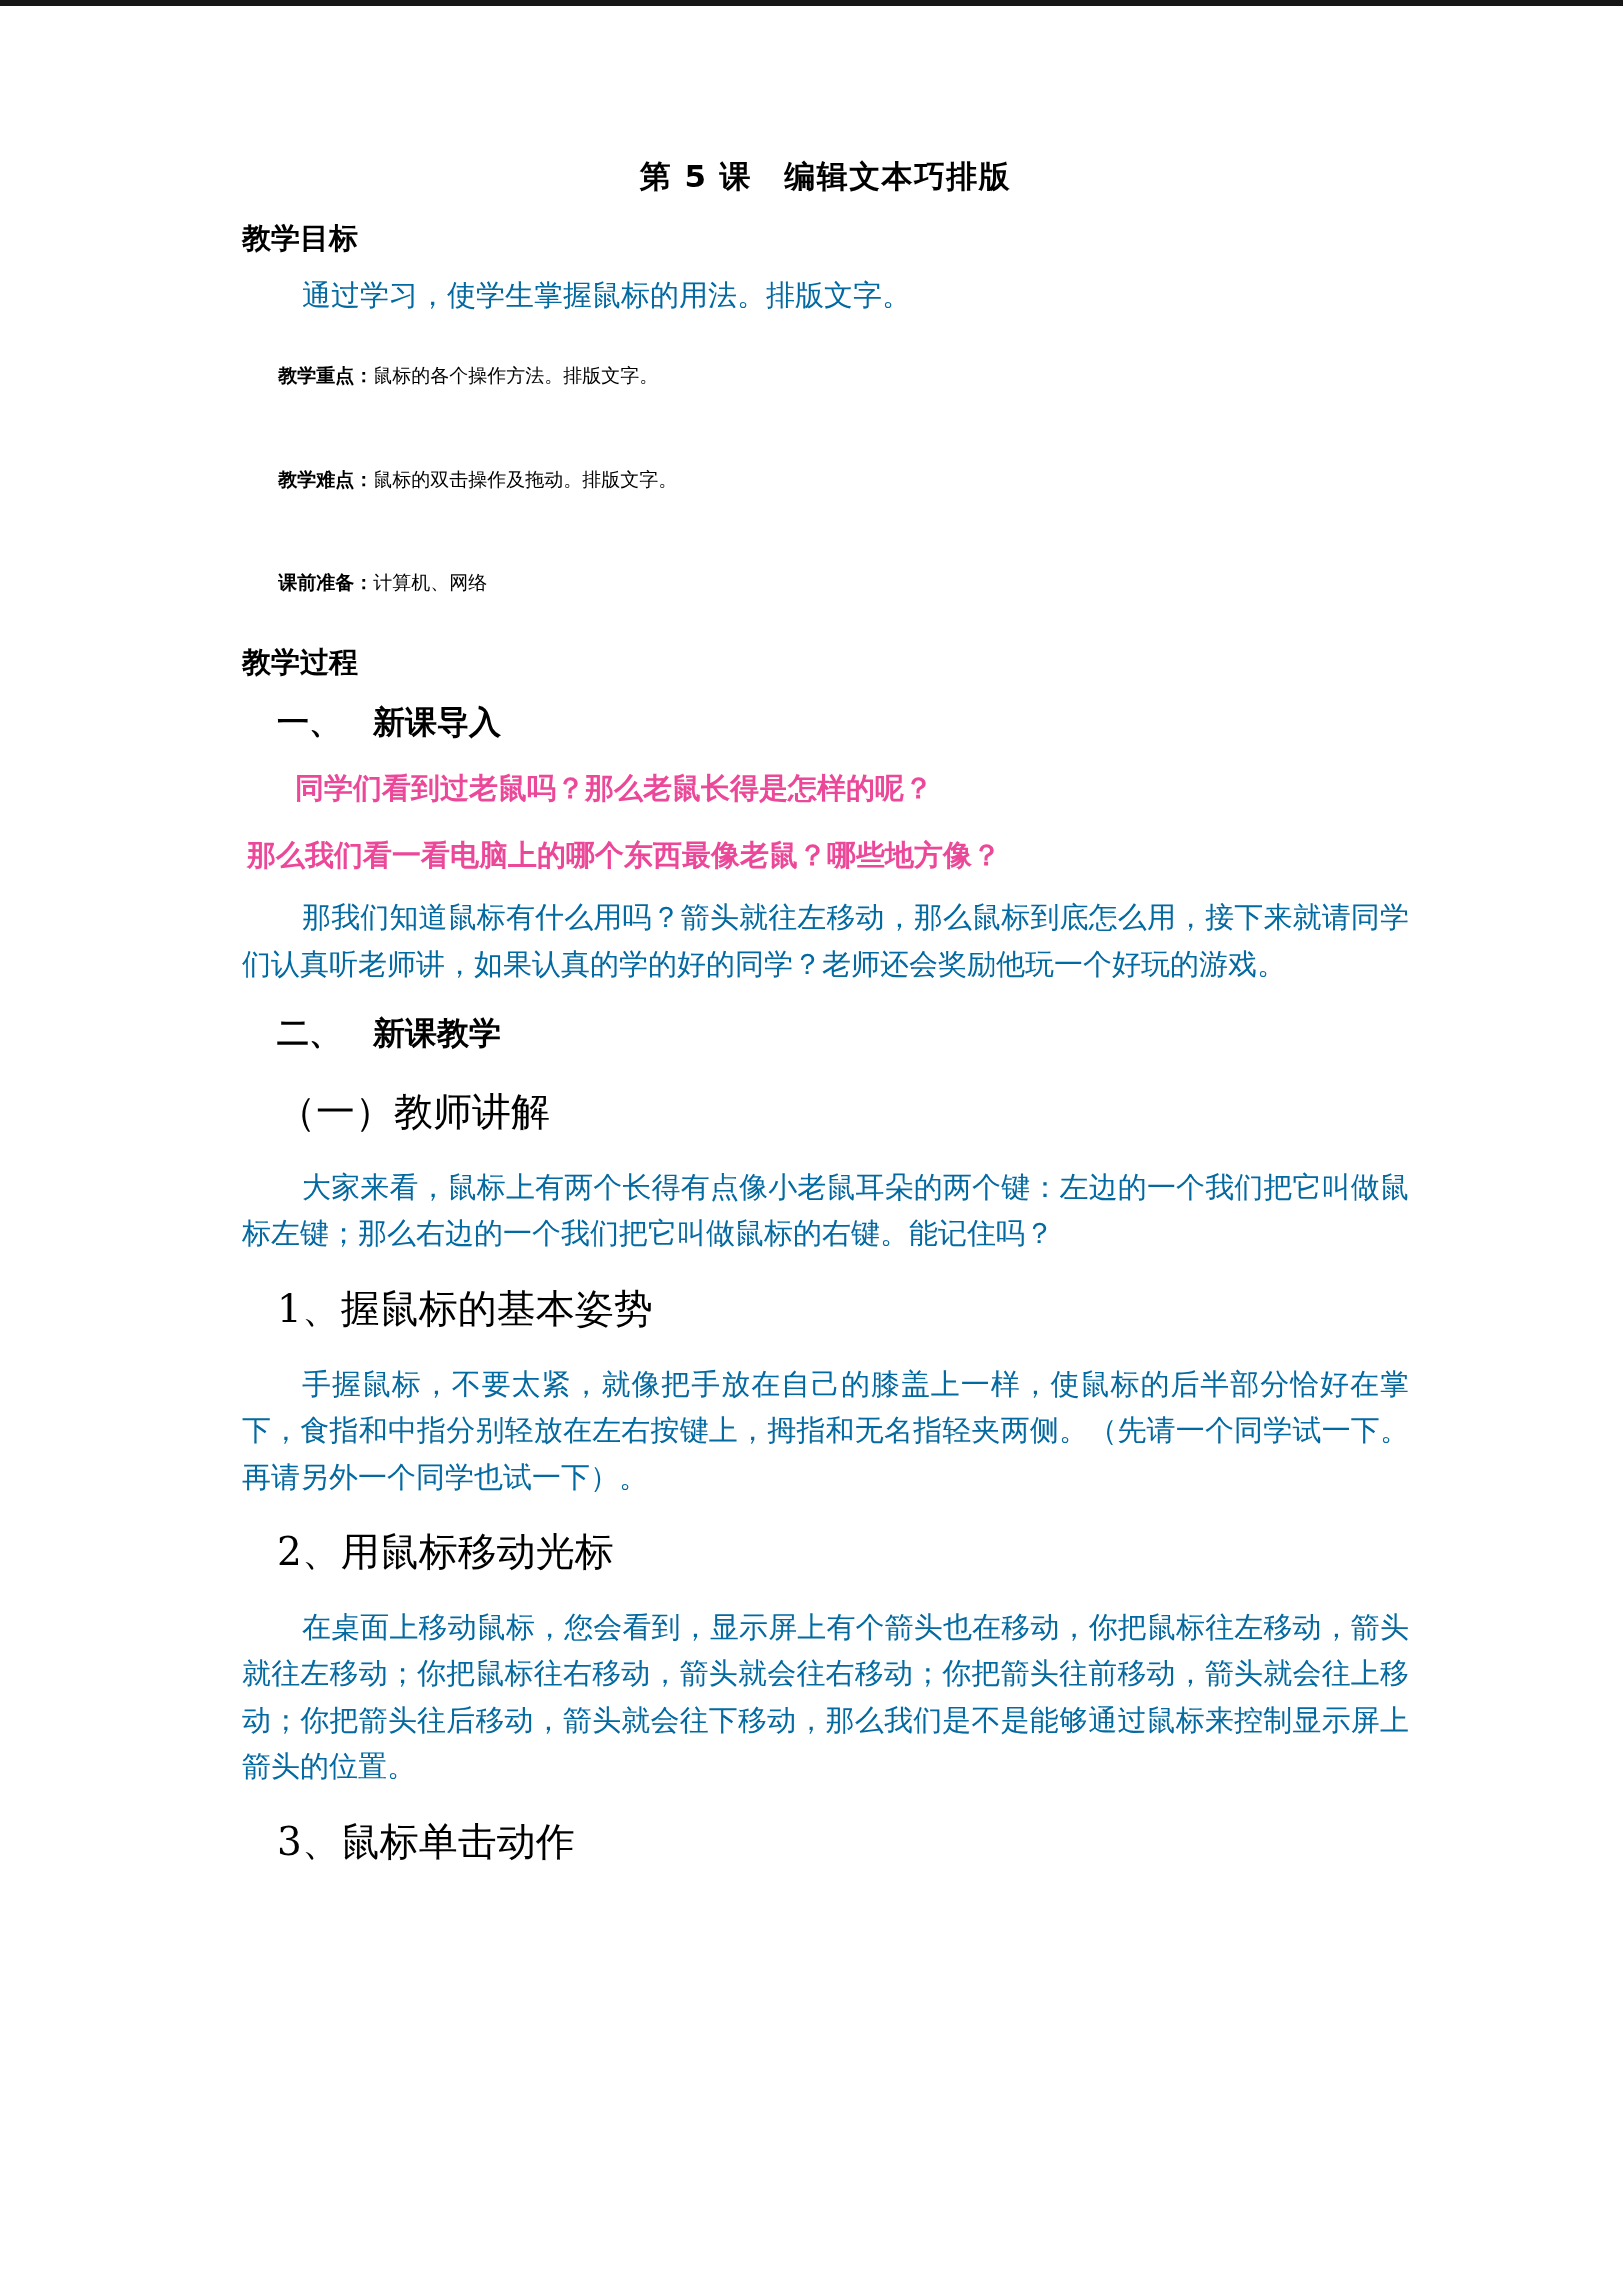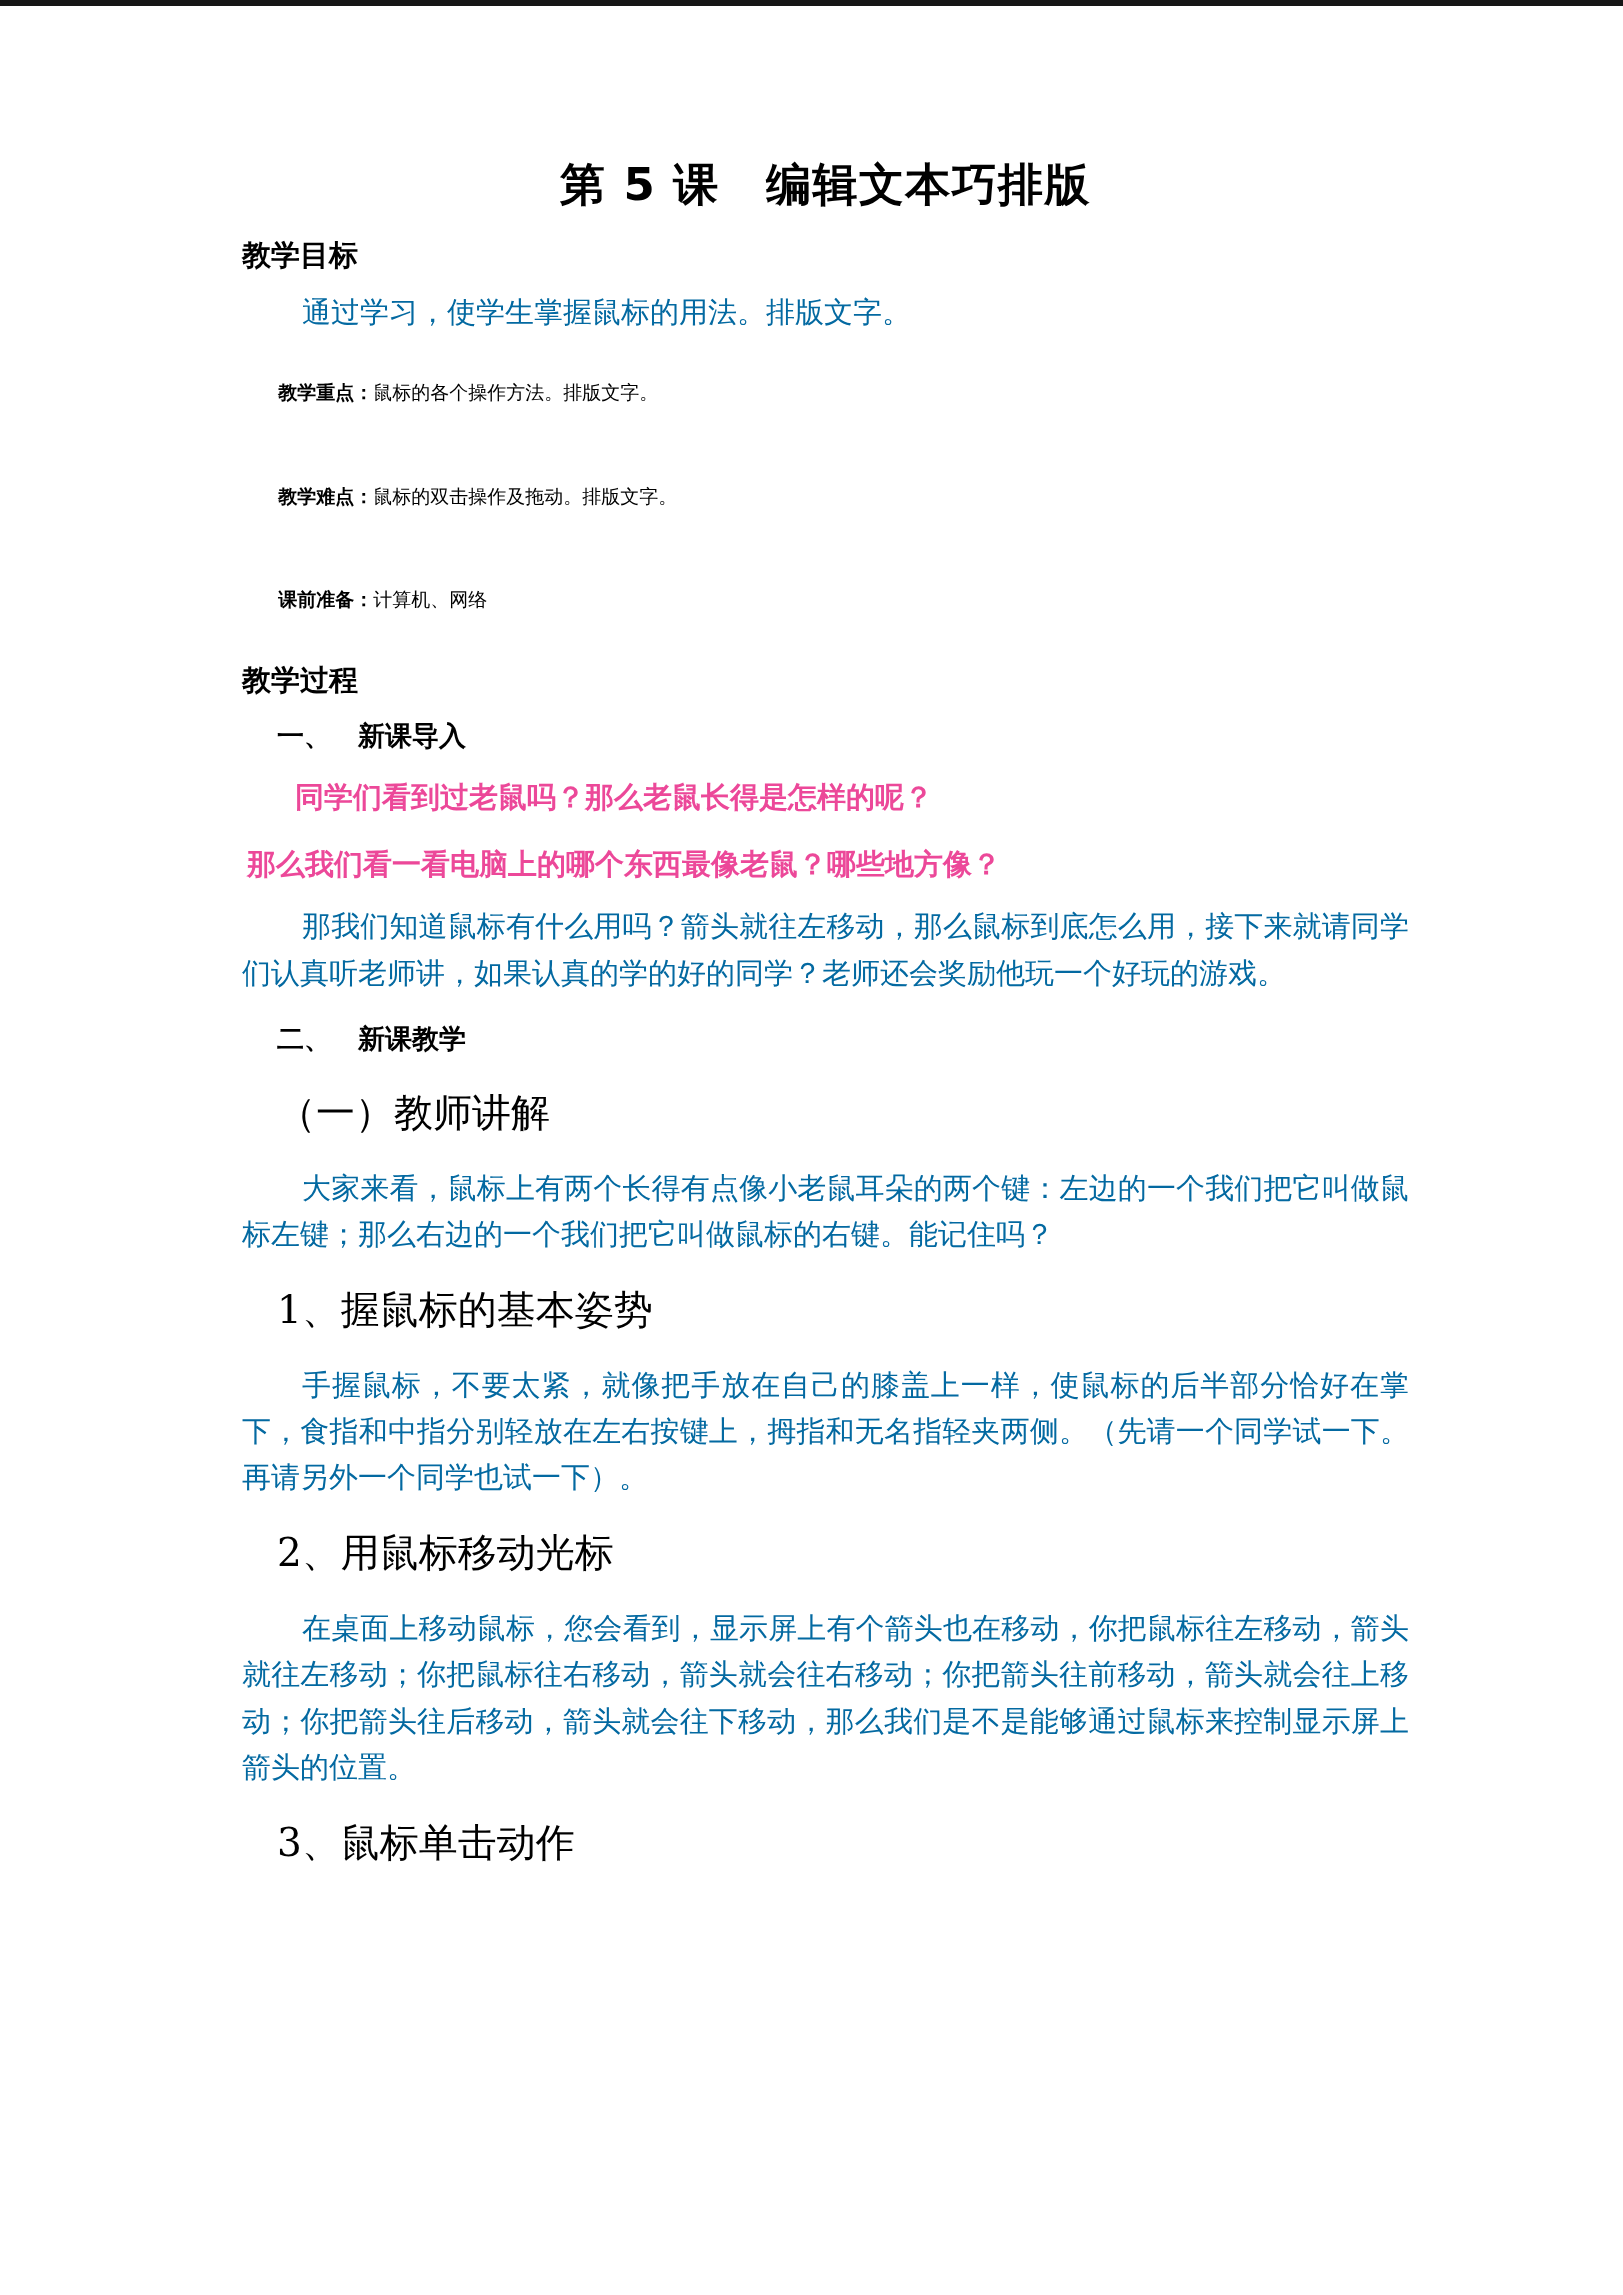--- a/index.html
+++ b/index.html
@@ -28,41 +28,41 @@
     position: absolute;
     top: 158px;
     left: 242px;
     width: 1167px;
   }
 
   
   .doc-title {
     font-family: "DejaVu Sans", "Liberation Sans", sans-serif;
     font-weight: 700;
-    font-size: 45px;
+    font-size: 31px;
     line-height: 1.22;
     letter-spacing: 1.4px;
     text-align: center;
     color: #000000;
     margin: 0 0 19px 0;
     white-space: pre;
   }
   .sec-head {
     font-family: "DejaVu Sans", "Liberation Sans", sans-serif;
     font-weight: 700;
     font-size: 29px;
     line-height: 1.60;
     color: #000000;
     margin: 0;
     white-space: pre;
   }
   .sub-head {
     font-family: "DejaVu Sans", "Liberation Sans", sans-serif;
     font-weight: 700;
-    font-size: 27px;
+    font-size: 32px;
     line-height: 1.62;
     color: #000000;
     margin: 0;
     padding-left: 35px;
     white-space: pre;
   }
   
   .label-line {
     font-family: "DejaVu Serif", "Liberation Serif", serif;
     font-size: 19px;

